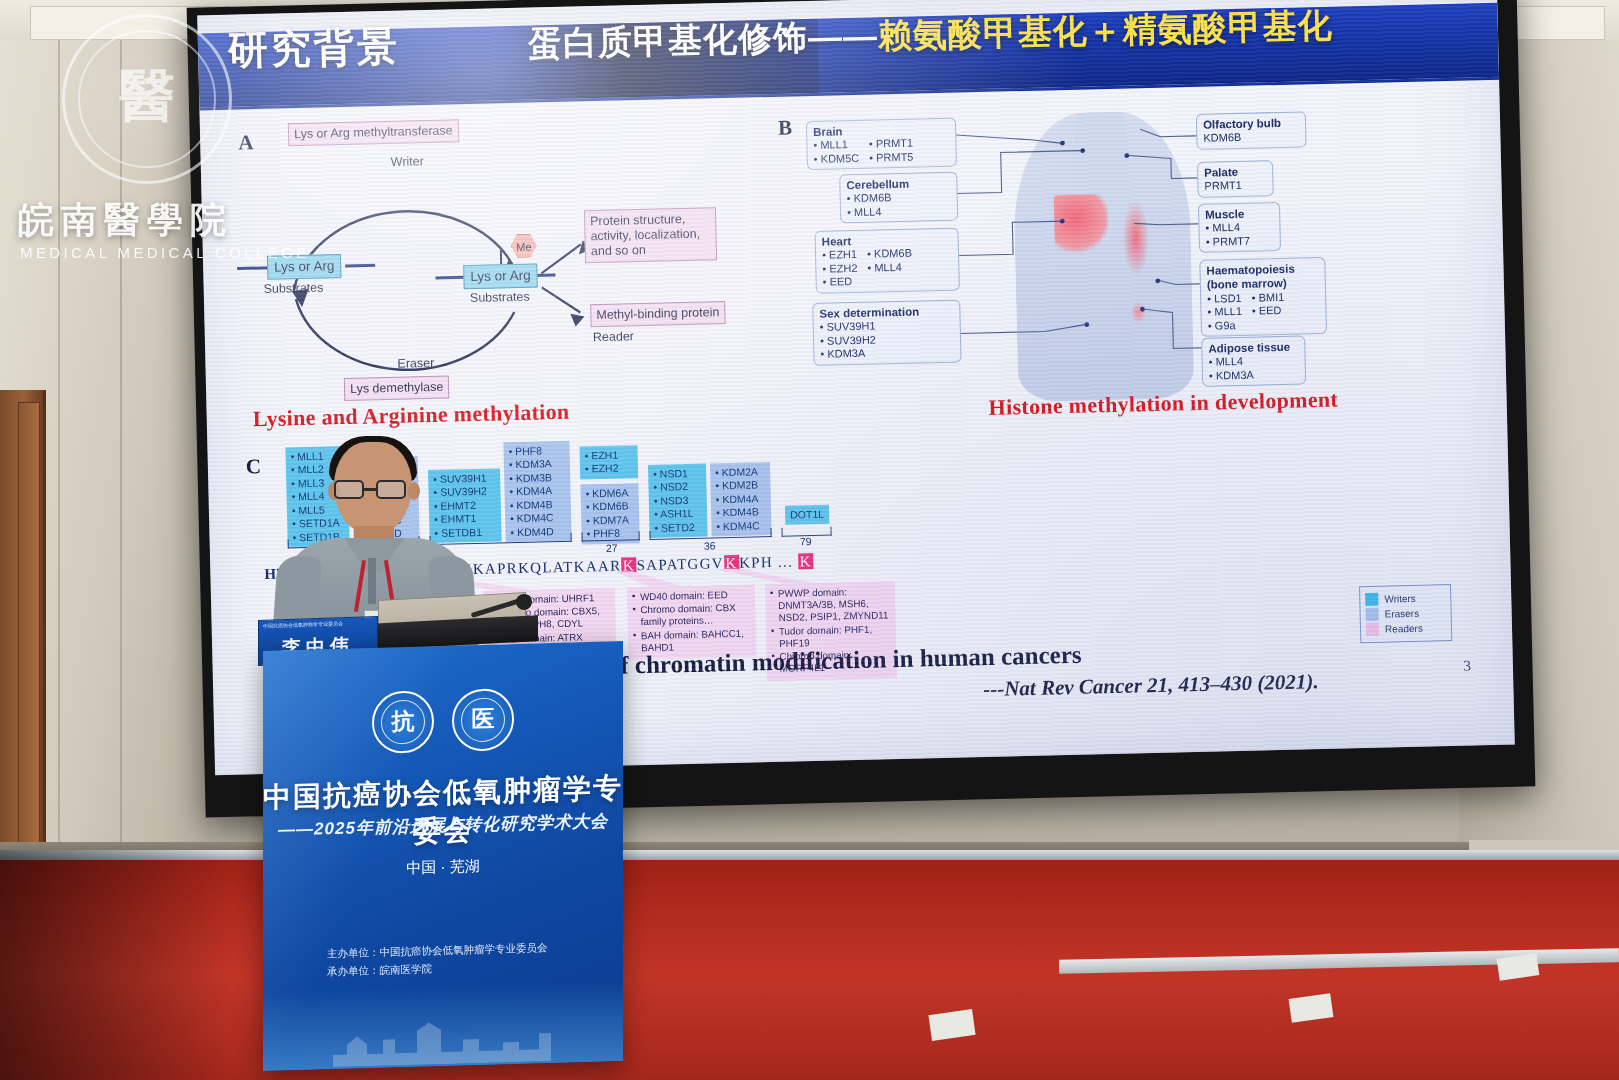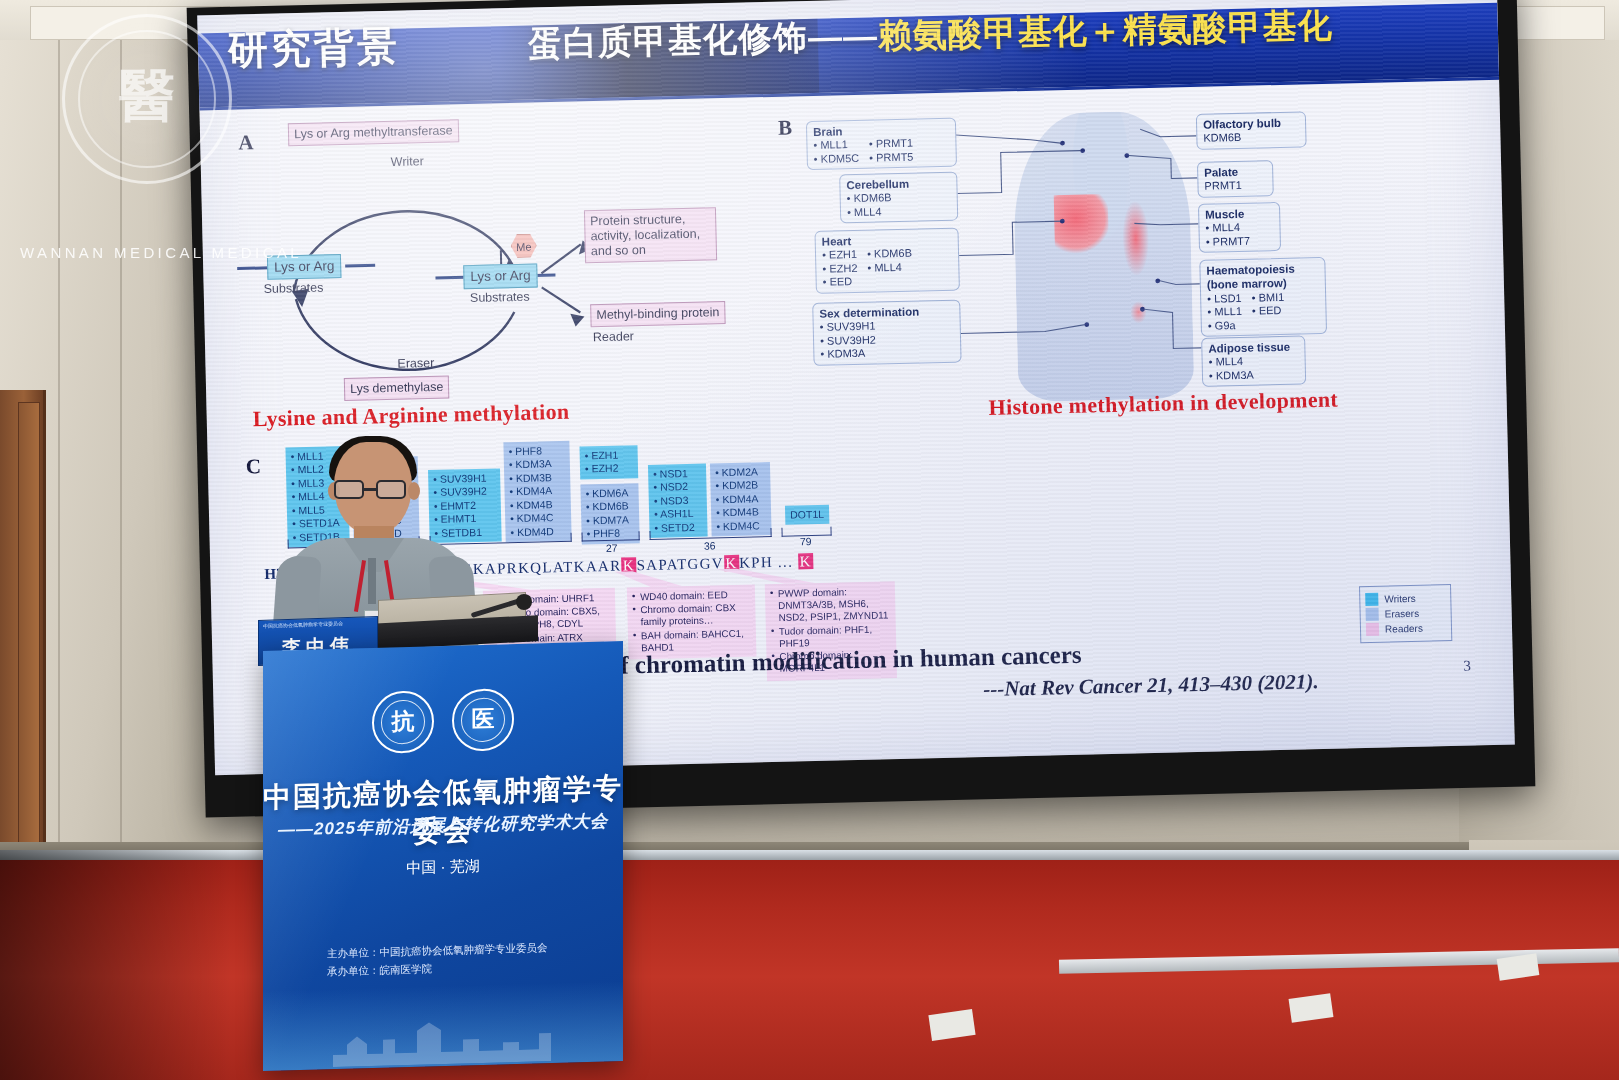--- a/index.html
+++ b/index.html
@@ -615,21 +615,22 @@
     <div class="foot-cite">---Nat Rev Cancer 21, 413–430 (2021).</div>
     <div class="pagenum">3</div>
 
     <div class="glare"></div>
   </div>
 
   <div class="wm-seal">
     <div class="inner"></div>
     <div class="glyph">醫</div>
   </div>
-  <div class="wm-text-en">WANNAN MEDICAL MEDICAL</div>
+  <div class="wm-text">皖南醫學院</div>
+  <div class="wm-text-en">MEDICAL MEDICAL COLLEGE</div>
 
   <div class="wallbase"></div>
   <div class="sidewall"></div>
   <div class="stage">
     <div class="stage-edge"></div>
     <div class="stage-dark"></div>
   </div>
   <div class="stage-step"></div>
   <div class="floorpaper" style="left:930px;top:1012px;width:44px;height:26px;"></div>
   <div class="floorpaper" style="left:1290px;top:996px;width:42px;height:24px;"></div>

